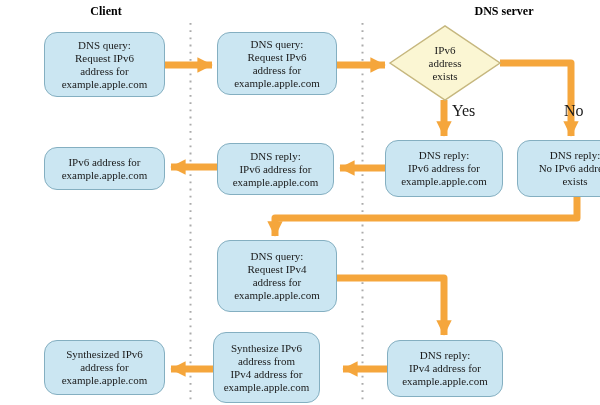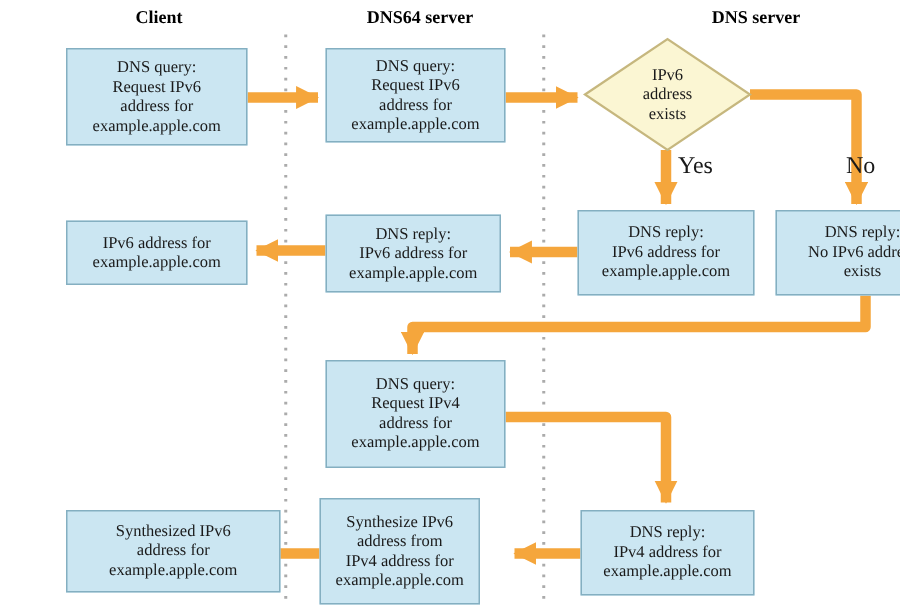--- a/index.html
+++ b/index.html
@@ -4,21 +4,21 @@
 <style>
   html,body{margin:0;padding:0;background:var(--background,#fff);}
   #canvas{position:relative;width:600px;height:405px;background:var(--background,#fff);
     font-family:Liberation Serif, serif;overflow:hidden;margin-left:40px;}
   #wires{position:absolute;left:0;top:0;width:600px;height:405px;}
   .arrow{fill:none;stroke:var(--arrow,#F5A63C);stroke-width:7;stroke-linejoin:round;marker-end:url(#ah);}
   #ah path{fill:var(--arrow,#F5A63C);}
   .dotted{stroke:var(--divider,#ABABAB);stroke-width:2;stroke-dasharray:1.8 5.4;fill:none;}
   .diamond-shape{fill:var(--diamond_fill,#FBF6D3);stroke:var(--diamond_border,#C6B77E);stroke-width:1.5;}
   .node{position:absolute;box-sizing:border-box;background:var(--box_fill,#CBE6F2);
-    border:1.5px solid var(--box_border,#84AFC1);border-radius:0;
+    border:1.5px solid var(--box_border,#84AFC1);border-radius:13px;
     display:flex;align-items:center;justify-content:center;text-align:center;
     font-size:11px;line-height:13px;color:var(--text,#1A1A1A);white-space:pre-line;}
   .hdr{position:absolute;font-size:12px;font-weight:bold;color:#000;
     transform:translateX(-50%);white-space:nowrap;top:4px;}
   .branch-lbl{position:absolute;font-size:16px;color:#1A1A1A;text-align:center;}
   .diamond-text{position:absolute;display:flex;align-items:center;justify-content:center;
     text-align:center;font-size:11px;line-height:13px;color:var(--text,#1A1A1A);white-space:pre-line;}
 </style>
 </head>
 <body>
@@ -43,21 +43,20 @@
     <path class="arrow" d="M177 167 H131"></path>
     <path class="arrow" d="M537 197 V218 H235 V236"></path>
     <path class="arrow" d="M297 278 H404 V335"></path>
     <path class="arrow" d="M347 369 H303"></path>
     <path class="arrow" d="M173 369 H131"></path>
 
     <polygon class="diamond-shape" points="350,63 405,26 460,63 405,100"></polygon>
   </svg>
 
   <div class="hdr" style="left:66px">Client</div>
-  <div class="hdr" style="left:240px">DNS64 server</div>
   <div class="hdr" style="left:464px">DNS server</div>
 
   <div class="node" style="left:4px;top:32px;width:121px;height:65px">DNS query:
 Request IPv6
 address for
 example.apple.com</div>
 
   <div class="node" style="left:177px;top:32px;width:120px;height:63px">DNS query:
 Request IPv6
 address for
@@ -92,17 +91,17 @@
 
   <div class="node" style="left:347px;top:340px;width:116px;height:57px">DNS reply:
 IPv4 address for
 example.apple.com</div>
 
   <div class="node" style="left:173px;top:332px;width:107px;height:71px">Synthesize IPv6
 address from
 IPv4 address for
 example.apple.com</div>
 
-  <div class="node" style="left:4px;top:340px;width:143px;height:55px">Synthesized IPv6
+  <div class="node" style="left:4px;top:340px;width:121px;height:55px">Synthesized IPv6
 address for
 example.apple.com</div>
 
 </div>
 
 </body></html>

